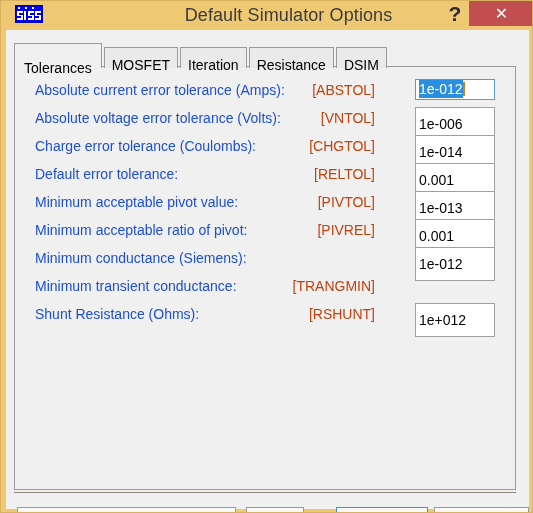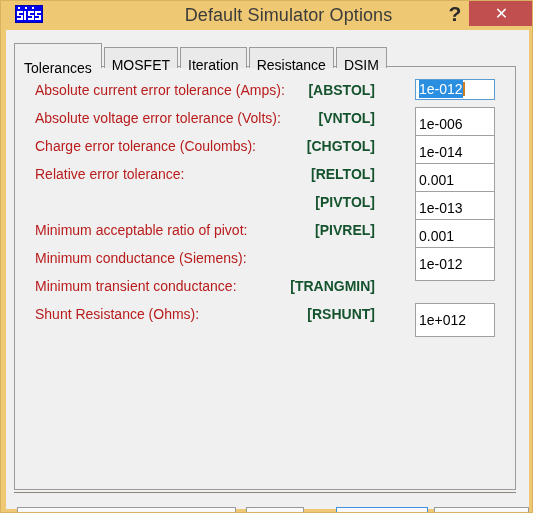--- a/index.html
+++ b/index.html
@@ -141,35 +141,34 @@
     width: 100%;
     height: 24px;
   }
   .row-label {
     position: absolute;
     left: 20px;
     top: 0;
     height: 24px;
     line-height: 24px;
     font-size: 14px;
-    color: #b91c1c;
+    color: #1d4ed8;
     white-space: nowrap;
   }
   .row-tag {
     position: absolute;
     left: 0;
     top: 0;
     width: 360px;
     height: 24px;
     line-height: 24px;
     text-align: right;
     font-size: 14px;
-    color: #14532d;
-    white-space: nowrap;
-    font-weight: bold;
+    color: #c2410c;
+    white-space: nowrap;
   }
   .row-input {
     position: absolute;
     left: 400px;
     top: 1px;
     width: 80px;
     height: 21px;
     box-sizing: border-box;
     border: 1px solid #a0a0a0;
     background: #ffffff;
@@ -307,25 +306,26 @@
             <div class="row-label">Absolute voltage error tolerance (Volts):</div>
             <div class="row-tag">[VNTOL]</div>
             <input type="text" class="row-input" value="1e-006" style="">
           </div>
           <div class="row" style="top: 67px;">
             <div class="row-label">Charge error tolerance (Coulombs):</div>
             <div class="row-tag">[CHGTOL]</div>
             <input type="text" class="row-input" value="1e-014" style="">
           </div>
           <div class="row" style="top: 95px;">
-            <div class="row-label">Relative error tolerance:</div>
+            <div class="row-label">Default error tolerance:</div>
             <div class="row-tag">[RELTOL]</div>
             <input type="text" class="row-input" value="0.001" style="">
           </div>
           <div class="row" style="top: 123px;">
+            <div class="row-label">Minimum acceptable pivot value:</div>
             <div class="row-tag">[PIVTOL]</div>
             <input type="text" class="row-input" value="1e-013" style="">
           </div>
           <div class="row" style="top: 151px;">
             <div class="row-label">Minimum acceptable ratio of pivot:</div>
             <div class="row-tag">[PIVREL]</div>
             <input type="text" class="row-input" value="0.001" style="">
           </div>
           <div class="row" style="top: 179px;">
             <div class="row-label">Minimum conductance (Siemens):</div>

